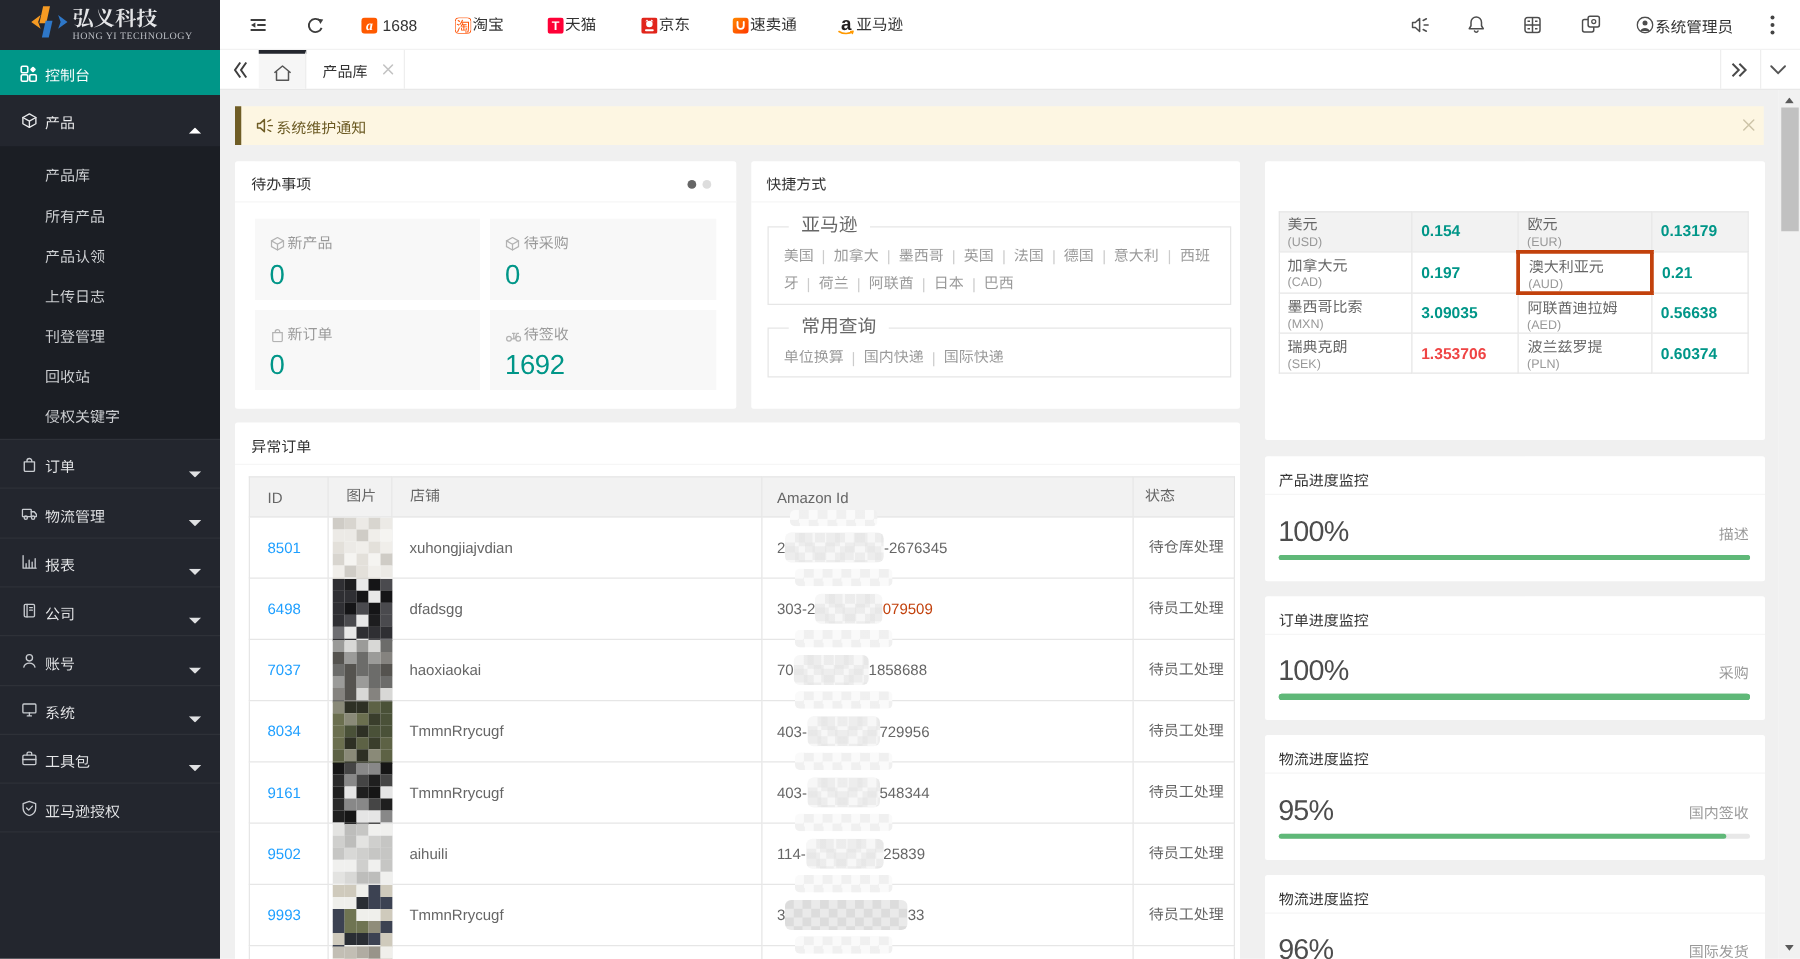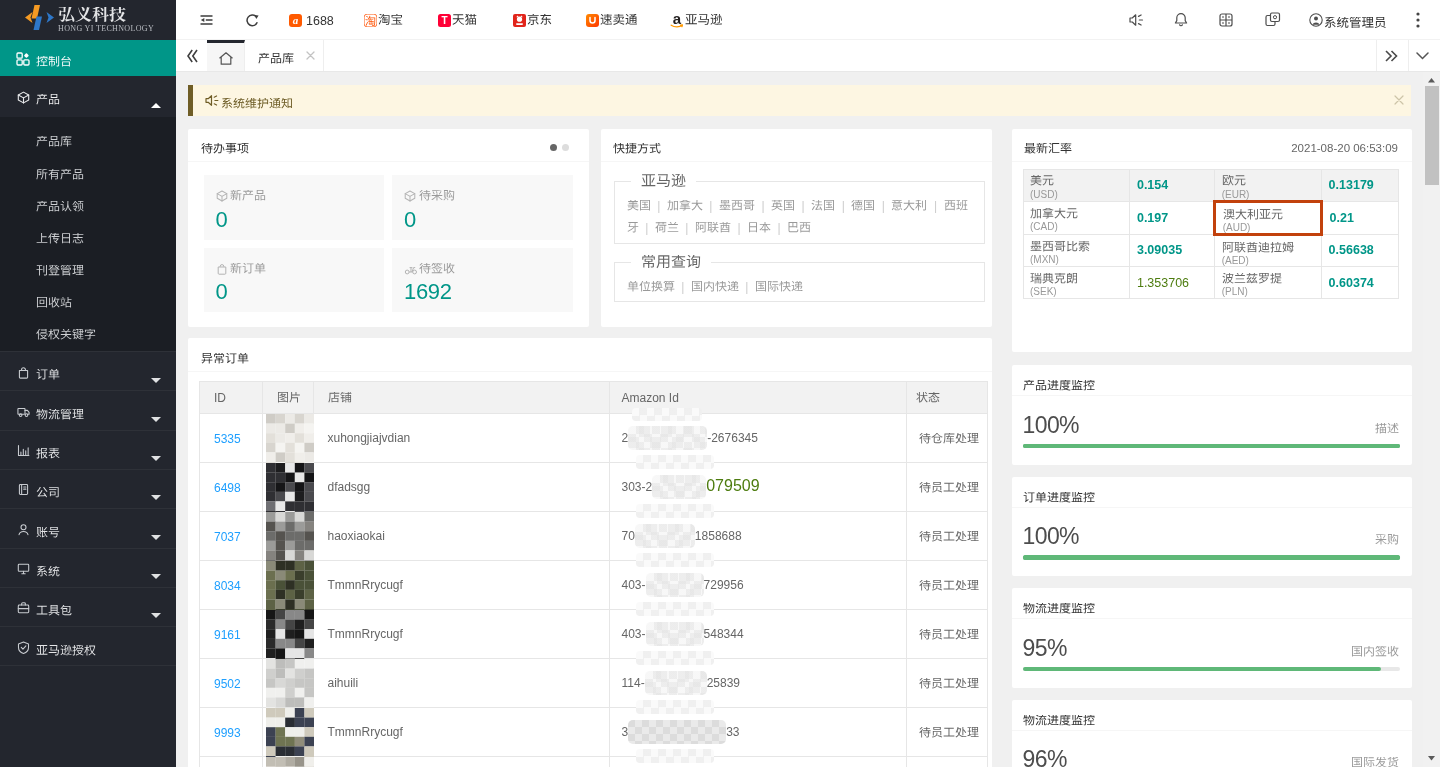--- a/index.html
+++ b/index.html
@@ -648,31 +648,20 @@
             <g transform="translate(0,790) scale(1,-1)">
               <use href="#g75" x="0"></use>
               <use href="#g105" x="1000"></use>
               <use href="#g70" x="2000"></use>
               <use href="#g104" x="3000"></use>
             </g>
           </svg></div>
       </div>
     </div>
     <div class="card" style="left:835.5px;top:56.5px;width:400px;height:223.5px">
-      <div class="chead">
-        <span class="abs" style="left:12.5px;top:10.5px"><svg style="vertical-align:-0.12em;" width="48" height="12" viewBox="0 0 4000 1000" fill="#333">
-            <g transform="translate(0,790) scale(1,-1)">
-              <use href="#g106" x="0"></use>
-              <use href="#g66" x="1000"></use>
-              <use href="#g107" x="2000"></use>
-              <use href="#g108" x="3000"></use>
-            </g>
-          </svg></span>
-        <span class="abs" style="right:13.5px;top:13px;font-size:11.5px;color:#666">2021-08-20 06:53:09</span>
-      </div>
       <div class="abs" style="left:11px;top:40px;width:376.3px">
         <table style="border-collapse:collapse;width:100%">
           <tbody>
             <tr>
               <td style="background:#f2f2f2;border:1px solid #e6e6e6;width:106px;height:32.3px;vertical-align:top;padding:4px 0 0 6.5px">
                 <div style="line-height:14px"><svg style="vertical-align:-0.12em;" width="24" height="12" viewBox="0 0 2000 1000" fill="#666">
                     <g transform="translate(0,790) scale(1,-1)">
                       <use href="#g74" x="0"></use>
                       <use href="#g109" x="1000"></use>
                     </g>
@@ -752,21 +741,21 @@
                 <div style="line-height:14px"><svg style="vertical-align:-0.12em;" width="48" height="12" viewBox="0 0 4000 1000" fill="#666">
                     <g transform="translate(0,790) scale(1,-1)">
                       <use href="#g118" x="0"></use>
                       <use href="#g119" x="1000"></use>
                       <use href="#g120" x="2000"></use>
                       <use href="#g121" x="3000"></use>
                     </g>
                   </svg></div>
                 <div style="font-size:10px;line-height:11px;color:#999;margin-top:1px">(SEK)</div>
               </td>
-              <td style="border:1px solid #e6e6e6;width:84px;padding-left:6.5px;font-size:12.5px;font-weight:normal;color:#4d7c0f">1.353706</td>
+              <td style="border:1px solid #e6e6e6;width:84px;padding-left:6.5px;font-size:12.5px;font-weight:bold;color:#ef4444">1.353706</td>
               <td style="border:1px solid #e6e6e6;width:106px;height:32.3px;vertical-align:top;padding:4px 0 0 6.5px">
                 <div style="line-height:14px"><svg style="vertical-align:-0.12em;" width="60" height="12" viewBox="0 0 5000 1000" fill="#666">
                     <g transform="translate(0,790) scale(1,-1)">
                       <use href="#g122" x="0"></use>
                       <use href="#g90" x="1000"></use>
                       <use href="#g123" x="2000"></use>
                       <use href="#g124" x="3000"></use>
                       <use href="#g125" x="4000"></use>
                     </g>
                   </svg></div>
@@ -815,21 +804,21 @@
                 </svg></th>
               <th style="border:1px solid #e6e6e6;background:#f2f2f2;height:32.8px;text-align:left;padding-left:11.5px;font-size:12px;color:#666">Amazon Id</th>
               <th style="border:1px solid #e6e6e6;background:#f2f2f2;height:32.8px;text-align:left;padding-left:9px"><svg style="vertical-align:-0.12em;" width="24" height="12" viewBox="0 0 2000 1000" fill="#666">
                   <g transform="translate(0,790) scale(1,-1)">
                     <use href="#g131" x="0"></use>
                     <use href="#g132" x="1000"></use>
                   </g>
                 </svg></th>
             </tr>
             <tr>
-              <td style="border:1px solid #e6e6e6;height:49px;padding-left:14px"><span style="font-size:12px;color:#1e9fff">5335</span></td>
+              <td style="border:1px solid #e6e6e6;height:49px;padding-left:14px"><span style="font-size:12px;color:#1e9fff">8501</span></td>
               <td style="border:1px solid #e6e6e6;height:49px;position:relative;padding:0">
                 <svg width="48" height="50" viewBox="0 0 48 50" style="position:absolute;left:2.5px;top:-0.5px;z-index:2">
                   <rect x="0.0" y="0.0" width="9.7" height="9.7" fill="#cfccc6"></rect>
                   <rect x="9.6" y="0.0" width="9.7" height="9.7" fill="#d8d5cf"></rect>
                   <rect x="19.2" y="0.0" width="9.7" height="9.7" fill="#eceae6"></rect>
                   <rect x="28.8" y="0.0" width="9.7" height="9.7" fill="#d8d5cf"></rect>
                   <rect x="38.4" y="0.0" width="9.7" height="9.7" fill="#eceae6"></rect>
                   <rect x="0.0" y="9.6" width="9.7" height="9.7" fill="#eceae6"></rect>
                   <rect x="9.6" y="9.6" width="9.7" height="9.7" fill="#eceae6"></rect>
                   <rect x="19.2" y="9.6" width="9.7" height="9.7" fill="#cfccc6"></rect>
@@ -899,21 +888,21 @@
                   <rect x="28.8" y="38.4" width="9.7" height="9.7" fill="#2f2f33"></rect>
                   <rect x="38.4" y="38.4" width="9.7" height="9.7" fill="#2f2f33"></rect>
                   <rect x="0.0" y="48.0" width="9.7" height="9.7" fill="#2f2f33"></rect>
                   <rect x="9.6" y="48.0" width="9.7" height="9.7" fill="#2f2f33"></rect>
                   <rect x="19.2" y="48.0" width="9.7" height="9.7" fill="#e8e8e8"></rect>
                   <rect x="28.8" y="48.0" width="9.7" height="9.7" fill="#4a4a4e"></rect>
                   <rect x="38.4" y="48.0" width="9.7" height="9.7" fill="#6e6e72"></rect>
                 </svg>
               </td>
               <td style="border:1px solid #e6e6e6;height:49px;padding-left:13.5px;font-size:12px;color:#666">dfadsgg</td>
-              <td style="border:1px solid #e6e6e6;height:49px;padding-left:11.5px;white-space:nowrap;position:relative"><span style="font-size:12px;color:#666">303-2</span><span class="blur" style="width:54px;"></span><span style="font-size:16px;color:#4d7c0f">079509</span><span class="bridge" style="left:26px;bottom:-7px;width:78px;height:14px"></span></td>
+              <td style="border:1px solid #e6e6e6;height:49px;padding-left:11.5px;white-space:nowrap;position:relative"><span style="font-size:12px;color:#666">303-2</span><span class="blur" style="width:54px;"></span><span style="font-size:12px;color:#c2410c">079509</span><span class="bridge" style="left:26px;bottom:-7px;width:78px;height:14px"></span></td>
               <td style="border:1px solid #e6e6e6;height:49px;padding-left:11.5px"><svg style="vertical-align:-0.12em;" width="60" height="12" viewBox="0 0 5000 1000" fill="#666">
                   <g transform="translate(0,790) scale(1,-1)">
                     <use href="#g62" x="0"></use>
                     <use href="#g58" x="1000"></use>
                     <use href="#g42" x="2000"></use>
                     <use href="#g134" x="3000"></use>
                     <use href="#g21" x="4000"></use>
                   </g>
                 </svg></td>
             </tr>

